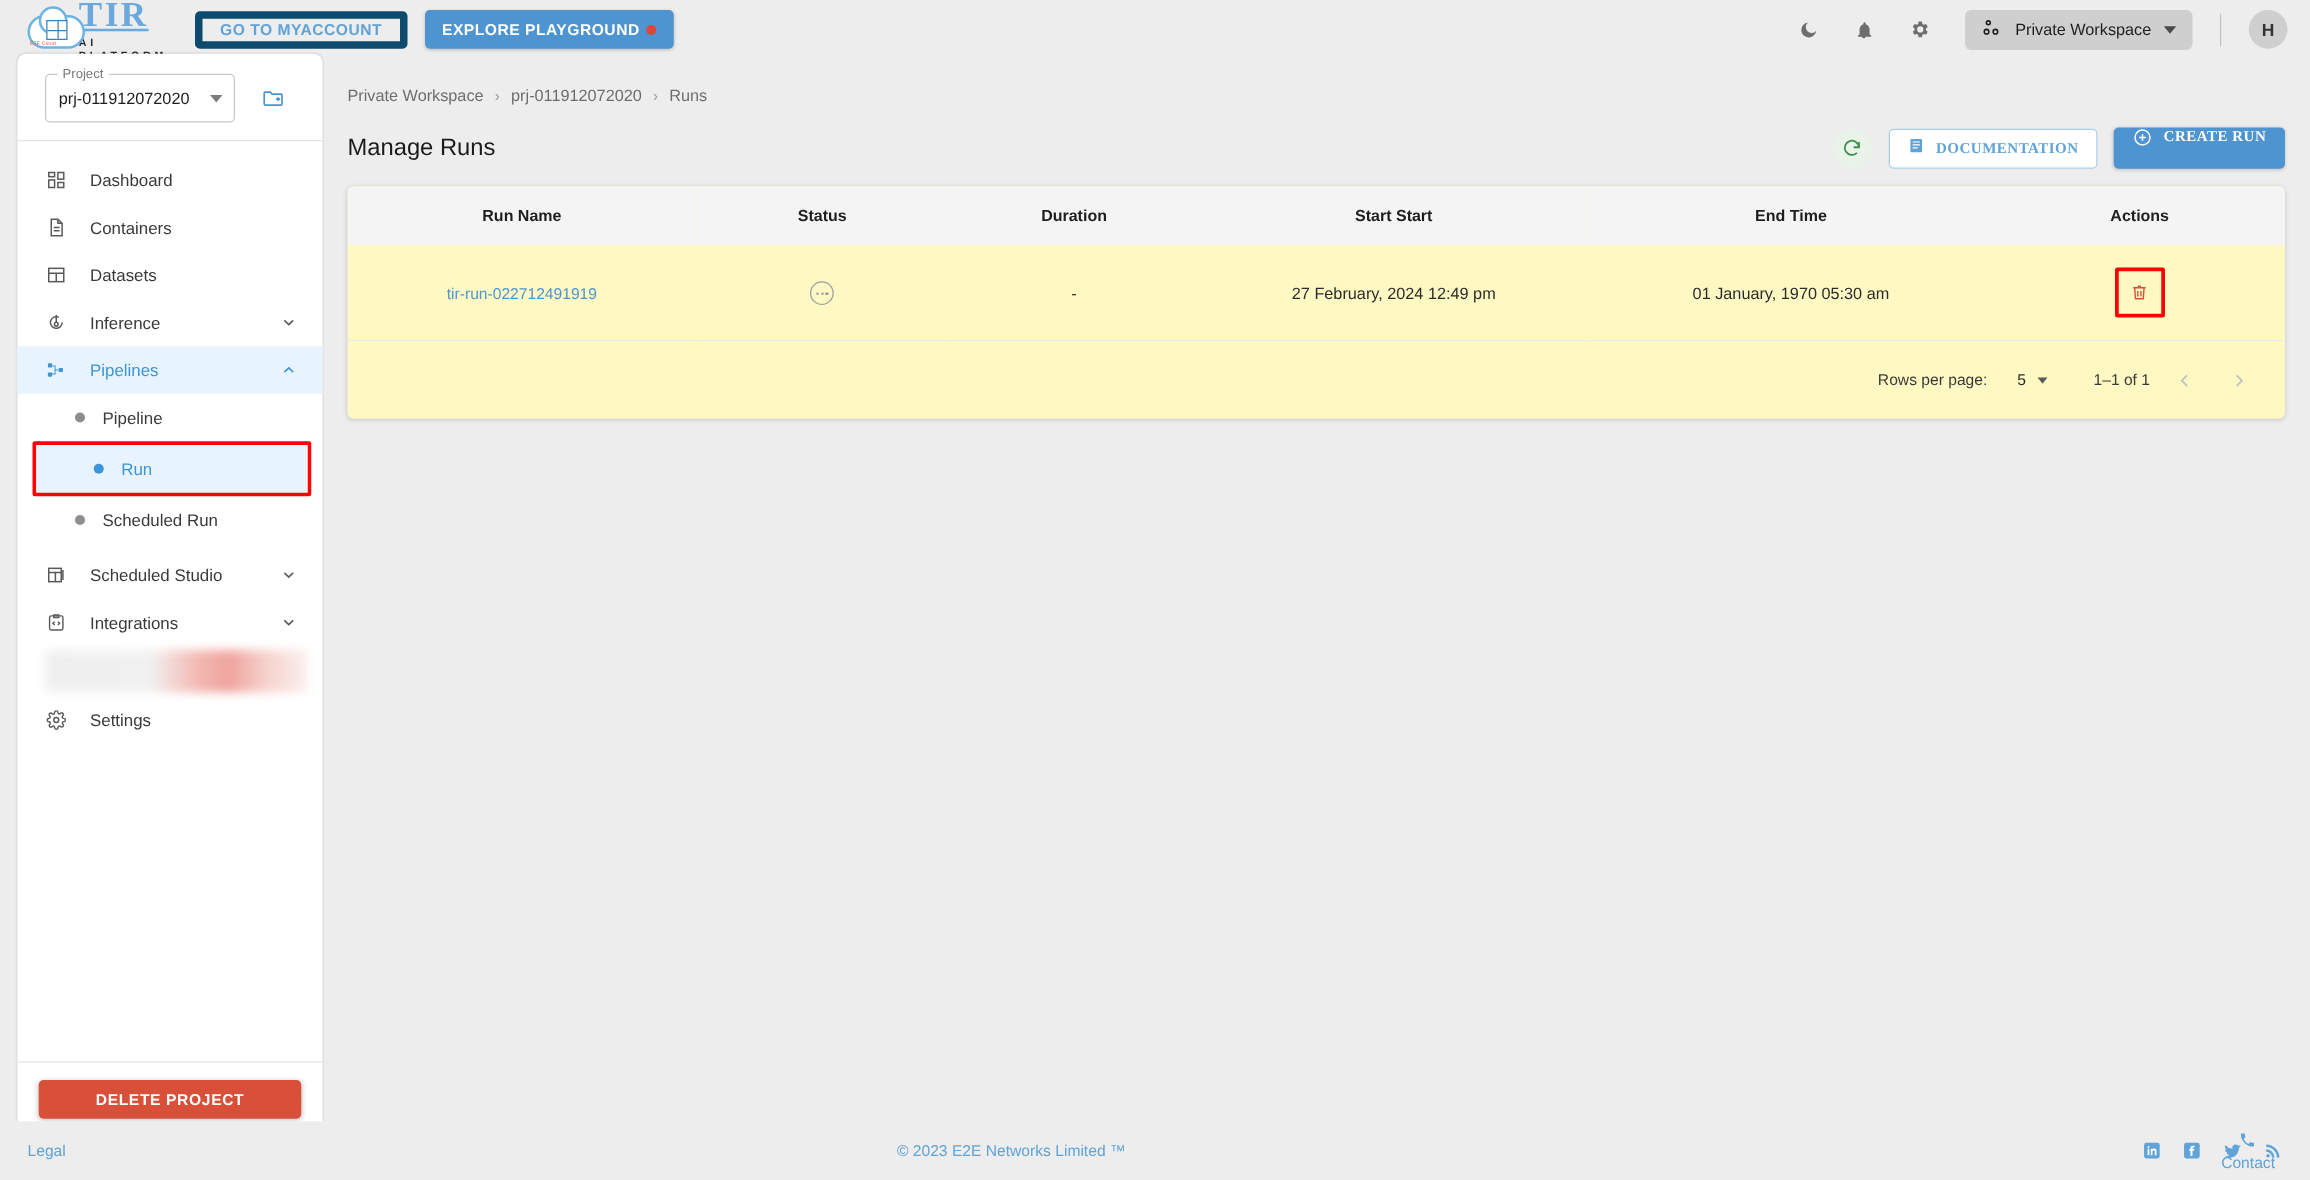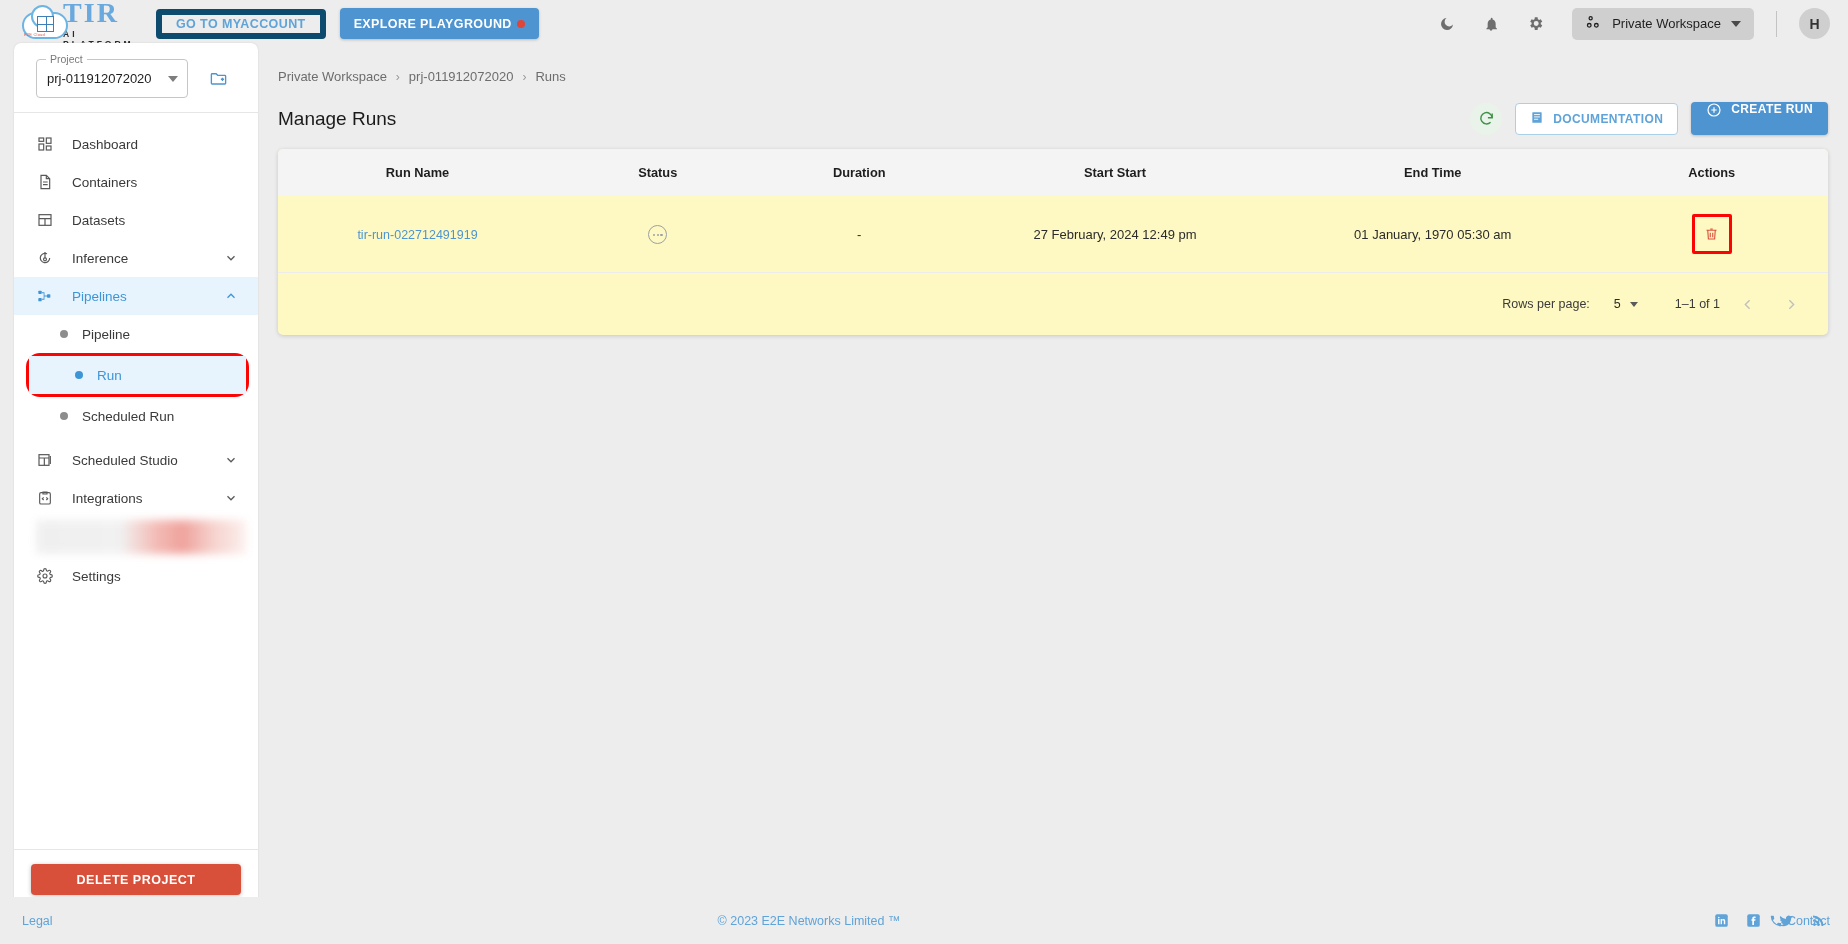--- a/index.html
+++ b/index.html
@@ -32,21 +32,21 @@
   .cloud-grid {
     position:absolute; left:15px; top:10px; width:17px; height:16px;
     border:1.6px solid #3d7fb8; z-index:3; background:#fff;
   }
   .cloud-grid:before { content:""; position:absolute; left:50%; top:0; width:1.6px; height:100%; background:#3d7fb8; }
   .cloud-grid:after { content:""; position:absolute; top:50%; left:0; height:1.6px; width:100%; background:#3d7fb8; }
   .logo-sub { position:absolute; left:2px; top:26px; font-size:4px; color:#e0574a; letter-spacing:.2px; z-index:4;}
   .logo-txt { display:flex; flex-direction:column; justify-content:center; }
   .logo-tir {
     font-family:"Liberation Serif", serif; font-weight:bold; font-size:28px;
-    color:#69a9de; letter-spacing:2px; line-height:1;
+    color:#69a9de; letter-spacing:2px; line-height:1;text-decoration:underline;
   }
   .logo-ai {
     font-size:8.5px; font-weight:bold; letter-spacing:3px; color:#2b2b2b; margin-top:2px;
   }
   .btn-ghost {
     margin-left:22px; height:30px; padding:0 14px;
     border:6px solid #0c4a6e; border-radius:4px; background:transparent;
     color:#5fa3d8; font-size:12.5px; font-weight:600; letter-spacing:.4px;
     display:flex; align-items:center; cursor:pointer; font-family:inherit;
   }
@@ -111,21 +111,21 @@
   .nav-item .chev { margin-left:auto; color:#5a5a5a; display:flex; }
   .nav-item.active .chev { color:#3d95d8; }
   .sub-item {
     display:flex; align-items:center; height:38px; padding-left:46px; gap:14px;
     font-size:13.5px; color:#3a3a3a; cursor:pointer;
   }
   .sub-item .bullet { width:8px;height:8px;border-radius:50%;background:#8d8d8d;flex-shrink:0; }
   .sub-item.active { background:#e8f4fd; color:#3d95d8; }
   .sub-item.active .bullet { background:#3d95d8; }
   .hl-box {
-    position:relative; border:3px solid #fb0404; margin:0 9px 0 12px; border-radius:14px;
+    position:relative; border:3px solid #fb0404; margin:0 9px 0 12px; border-radius:2px;
   }
   .redacted {
     height:34px; margin:3px 12px 3px 22px; border-radius:3px;
     background: linear-gradient(90deg, #efefef 0%, #f1f1f1 40%, #f3b6b0 58%, #ef9e98 70%, #f6cfca 84%, #fbf0ee 100%);
     filter: blur(4px); opacity:.95;
   }
   .side-bottom { border-top:1px solid #e6e6e6; padding:14px 0 12px; }
   .btn-delete {
     display:block; width:calc(100% - 34px); margin:0 auto; height:31px;
     background:#d9503a; color:#fff; border:none; border-radius:4px;
@@ -137,21 +137,21 @@
     color:#5fa3d8; font-size:12.5px; letter-spacing:.4px; cursor:pointer;
   }
 
   
   .main { flex:1; padding: 14px 20px 0 14px; }
   .crumb { display:flex; align-items:center; gap:9px; font-size:13px; color:#6d6d6d; padding:8px 0 0 6px; }
   .crumb .sep { color:#9a9a9a; font-size:12px; }
   .crumb .c-item { cursor:pointer; }
   .title-row { display:flex; align-items:center; margin:18px 0 14px 6px; }
   .page-title { font-size:19px; font-weight:normal; color:#1b1b1b; }
-  .title-actions { margin-left:auto; display:flex; align-items:center; gap:13px; }
+  .title-actions { margin-left:auto; display:flex; align-items:center; gap:13px;font-family:Liberation Serif, serif; }
   .refresh-btn {
     width:32px;height:32px;border-radius:50%; background:#e9f3e9;
     display:flex;align-items:center;justify-content:center;color:#3f9148;cursor:pointer;
   }
   .btn-doc {
     height:32px; padding:0 14px; border:1px solid #a9cfe9; border-radius:4px;
     background:#fff; color:#5fa3d8; font-size:12px; font-weight:600; letter-spacing:.4px;
     display:flex;align-items:center;gap:9px;cursor:pointer;font-family:inherit;
   }
   .btn-create {
@@ -192,21 +192,21 @@
   .footer {
     position:absolute; left:0; bottom:0; width:100%; height:47px;
     background:#ededed; display:flex; align-items:center; padding:0 22px;
     font-size:12.5px; color:#5fa3d8;
   }
   .f-legal { cursor:pointer; }
   .f-copy { position:absolute; left:0; right:0; text-align:center; pointer-events:none; }
   .f-copy span { margin-left:-230px; }
   .f-social { margin-left:auto; display:flex; align-items:center; gap:17px; color:#5fa3d8; }
   .f-social .s { cursor:pointer; display:flex; }
-  .f-contact { position:absolute; right:18px; display:flex; gap:4px; cursor:pointer; }
+  .f-contact { position:absolute; right:28px; display:flex; align-items:center; gap:4px; cursor:pointer;flex-direction:column; }
 </style>
 </head>
 <body>
 
 <div class="topbar">
   <div class="logo-wrap">
     <div class="logo-cloud">
       <div class="cloud-shape"></div>
       <div class="cloud-grid"></div>
       <div class="logo-sub">E2E Cloud</div>

